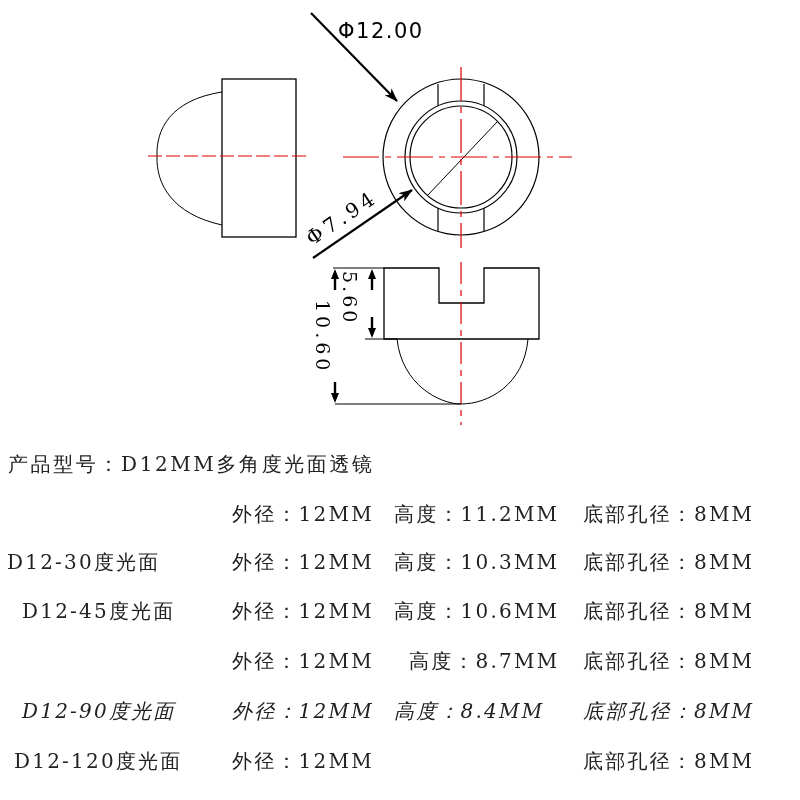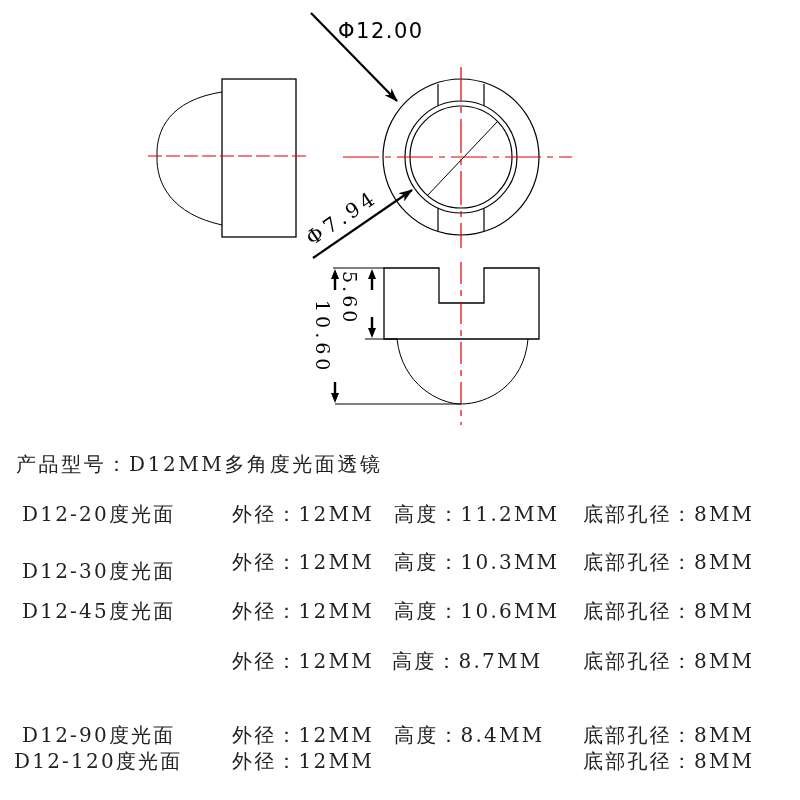--- a/index.html
+++ b/index.html
@@ -1,21 +1,21 @@
 <!DOCTYPE html>
 <html><head>
   <meta charset="utf-8">
   <style>
     html, body { margin: 0; padding: 0; background: #ffffff; }
     body { width: 800px; height: 800px; position: relative; overflow: hidden;
            font-family: "DejaVu Serif", "Liberation Serif", serif; color: #222; }
     #drawing { position: absolute; left: 0; top: 0; width: 800px; height: 440px; }
     .spec { position: absolute; left: 0; width: 800px; height: 30px; font-size: 20px; line-height: 30px; white-space: nowrap; }
     .spec span { position: absolute; top: 0; letter-spacing: 2.2px; }
-    .title { position: absolute; left: 16px; top: 449px; font-size: 20px; line-height: 30px; letter-spacing: 2.6px; white-space: nowrap; }
+    .title { position: absolute; left: 8px; top: 449px; font-size: 20px; line-height: 30px; letter-spacing: 2.6px; white-space: nowrap; }
     .dimtxt { font-family: "DejaVu Sans", "Liberation Sans", sans-serif; }
   </style>
 </head>
 <body>
 
 <svg id="drawing" width="800" height="440" viewBox="0 0 800 440" xmlns="http://www.w3.org/2000/svg">
   <defs>
     <marker id="arrowhead" markerWidth="14" markerHeight="10" refX="13" refY="5" orient="auto" markerUnits="userSpaceOnUse">
       <path d="M0,0 L14,5 L0,10 L4,5 Z" fill="#000"></path>
     </marker>
@@ -67,43 +67,42 @@
     <line x1="372" y1="317" x2="372" y2="333"></line>
     <path d="M372,338 L368,328 L376,328 Z" stroke="none"></path>
   </g>
   <text x="0" y="0" font-size="19" letter-spacing="3" fill="#000" transform="translate(343,271) rotate(90)">5.60</text>
   <text x="0" y="0" font-size="19" letter-spacing="4" fill="#000" transform="translate(316,300) rotate(90)">10.60</text>
 </svg>
 
 <div class="title">产品型号：D12MM多角度光面透镜</div>
 
 <div class="spec" style="top:499px;">
-  <span style="left:22px;">D12-20度光面</span>
   <span style="left:232px;">外径：12MM</span>
   <span style="left:394px;">高度：11.2MM</span>
   <span style="left:583px;">底部孔径：8MM</span>
 </div>
 <div class="spec" style="top:547px;">
-  <span style="left:22px;margin-top:9px;">D12-30度光面</span>
+  <span style="left:7px;">D12-30度光面</span>
   <span style="left:232px;">外径：12MM</span>
   <span style="left:394px;">高度：10.3MM</span>
   <span style="left:583px;">底部孔径：8MM</span>
 </div>
 <div class="spec" style="top:596px;text-align:right;">
   <span style="left:22px;">D12-45度光面</span>
   <span style="left:232px;">外径：12MM</span>
   <span style="left:394px;">高度：10.6MM</span>
   <span style="left:583px;">底部孔径：8MM</span>
 </div>
 <div class="spec" style="top:646px;">
   <span style="left:232px;">外径：12MM</span>
-  <span style="left:392px;">高度：8.7MM</span>
+  <span style="left:409px;">高度：8.7MM</span>
   <span style="left:583px;">底部孔径：8MM</span>
 </div>
-<div class="spec" style="top:720px;">
+<div class="spec" style="top:696px;font-style:italic;">
   <span style="left:22px;">D12-90度光面</span>
   <span style="left:232px;">外径：12MM</span>
   <span style="left:394px;">高度：8.4MM</span>
   <span style="left:583px;">底部孔径：8MM</span>
 </div>
 <div class="spec" style="top:746px;">
   <span style="left:14px;">D12-120度光面</span>
   <span style="left:232px;">外径：12MM</span>
   <span style="left:583px;">底部孔径：8MM</span>
 </div>

